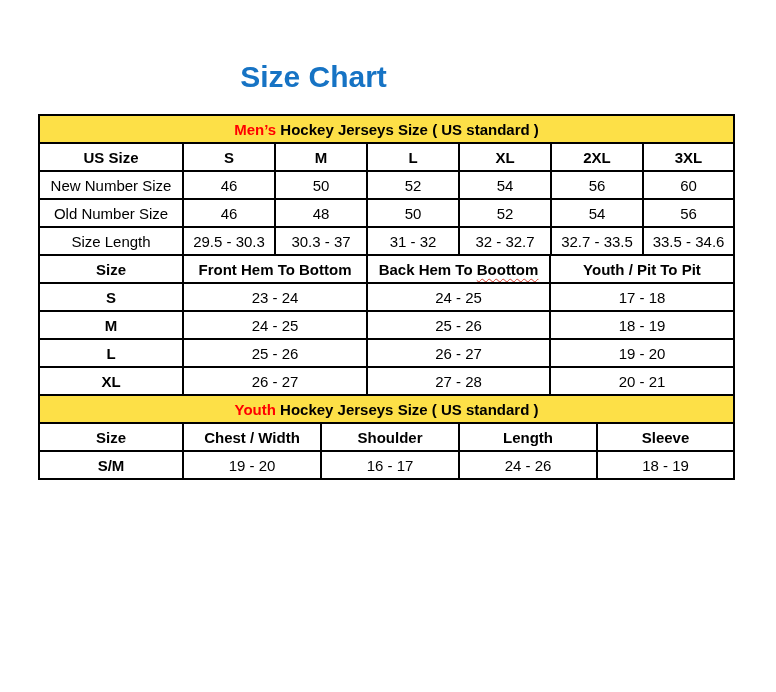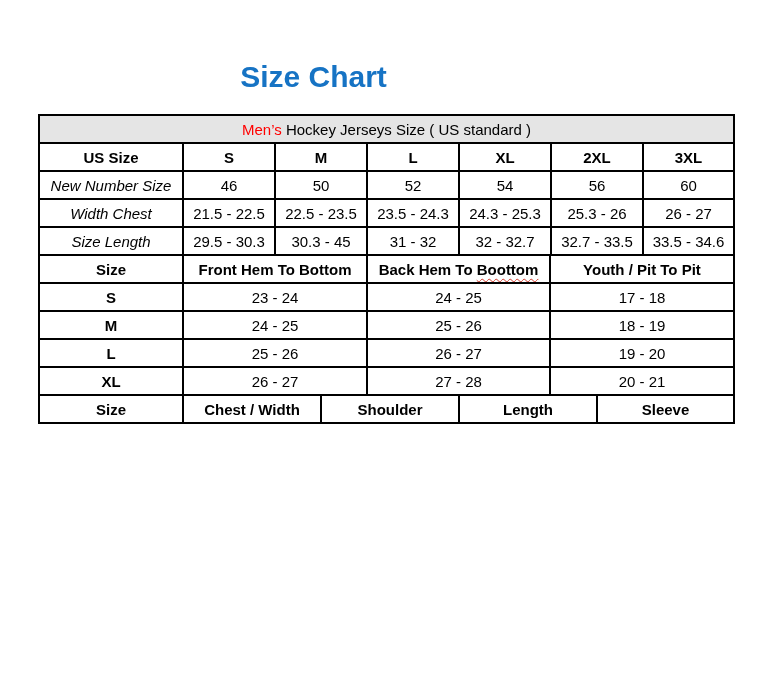--- a/index.html
+++ b/index.html
@@ -19,28 +19,28 @@
     border-collapse: collapse; table-layout: fixed;
     width: 695px; background: #fff;
   }
   table.tbl + table.tbl { margin-top: -2px; }
   .tbl th, .tbl td {
     border: 2px solid #000; text-align: center; vertical-align: middle;
     height: 26px; font-size: 15px; padding: 0 2px; overflow: hidden;
     white-space: nowrap;
   }
   .banner {
-    background: #e5e5e5; font-weight: normal; font-size: 16px;
+    background: #fde047; font-weight: bold; font-size: 16px;
   }
   .banner-men   { height: 38px; }
   .banner-women { height: 33px; }
   .banner-youth { height: 30px; }
   .banner .hl { color: #FF0000; }
   tr.head th { font-weight: bold; margin-top: 35px; }
-  td.rowlabel { font-weight: normal; font-style: italic; }
+  td.rowlabel { font-weight: normal; }
   td.sizelabel { font-weight: bold; }
   .misspelled {
     text-decoration-line: underline;
     text-decoration-style: wavy;
     text-decoration-color: #D03A2B;
     text-decoration-thickness: 1px;
     text-underline-offset: 3px;
   }
 </style>
 </head>
@@ -77,32 +77,32 @@
       <tr>
         <td class="rowlabel">New Number Size</td>
         <td>46</td>
         <td>50</td>
         <td>52</td>
         <td>54</td>
         <td>56</td>
         <td>60</td>
       </tr>
       <tr>
-        <td class="rowlabel">Width Chest</td>
-        <td>21.5 - 22.5</td>
-        <td>22.5 - 23.5</td>
-        <td>23.5 - 24.3</td>
-        <td>24.3 - 25.3</td>
-        <td>25.3 - 26</td>
-        <td>26 - 27</td>
+        <td class="rowlabel">Old Number Size</td>
+        <td>46</td>
+        <td>48</td>
+        <td>50</td>
+        <td>52</td>
+        <td>54</td>
+        <td>56</td>
       </tr>
       <tr>
         <td class="rowlabel">Size Length</td>
         <td>29.5 - 30.3</td>
-        <td>30.3 - 45</td>
+        <td>30.3 - 37</td>
         <td>31 - 32</td>
         <td>32 - 32.7</td>
         <td>32.7 - 33.5</td>
         <td>33.5 - 34.6</td>
       </tr>
     </tbody>
       </table>
 
     <table class="tbl">
       <colgroup>
@@ -147,24 +147,34 @@
 
     <table class="tbl">
       <colgroup>
         <col style="width:144px">
           <col style="width:138px">
           <col style="width:138px">
           <col style="width:138px">
           <col style="width:137px">
       </colgroup>
       <tbody>
+          <tr>
+        <th colspan="5" class="banner banner-youth"><span class="hl">Youth</span><span> Hockey Jerseys Size ( US standard )</span></th>
+      </tr>
       <tr class="head">
         <th>Size</th>
         <th>Chest / Width</th>
         <th>Shoulder</th>
         <th>Length</th>
         <th>Sleeve</th>
+      </tr>
+      <tr>
+        <td class="sizelabel">S/M</td>
+        <td>19 - 20</td>
+        <td>16 - 17</td>
+        <td>24 - 26</td>
+        <td>18 - 19</td>
       </tr>
     </tbody>
       </table>
 
   </div>
 </div>
 
 </body></html>

